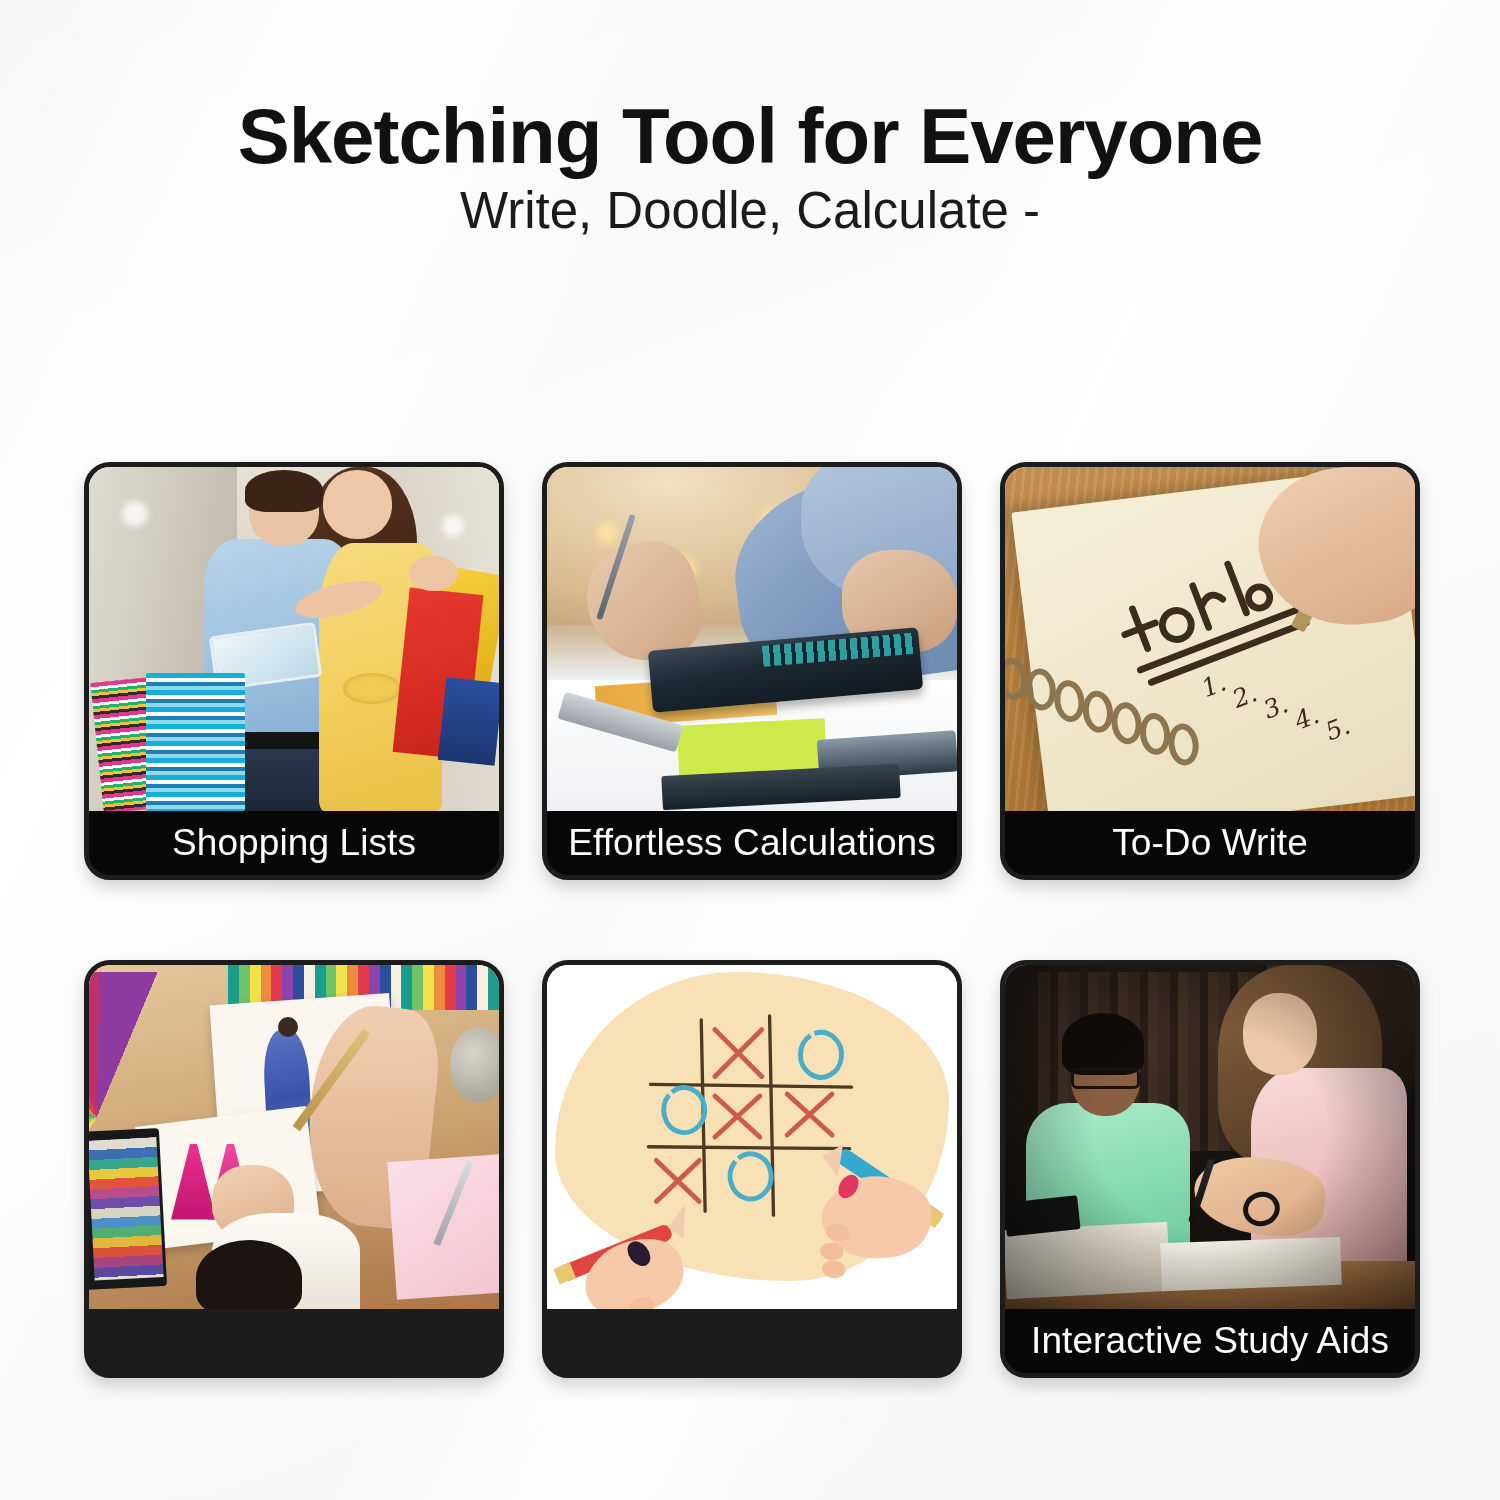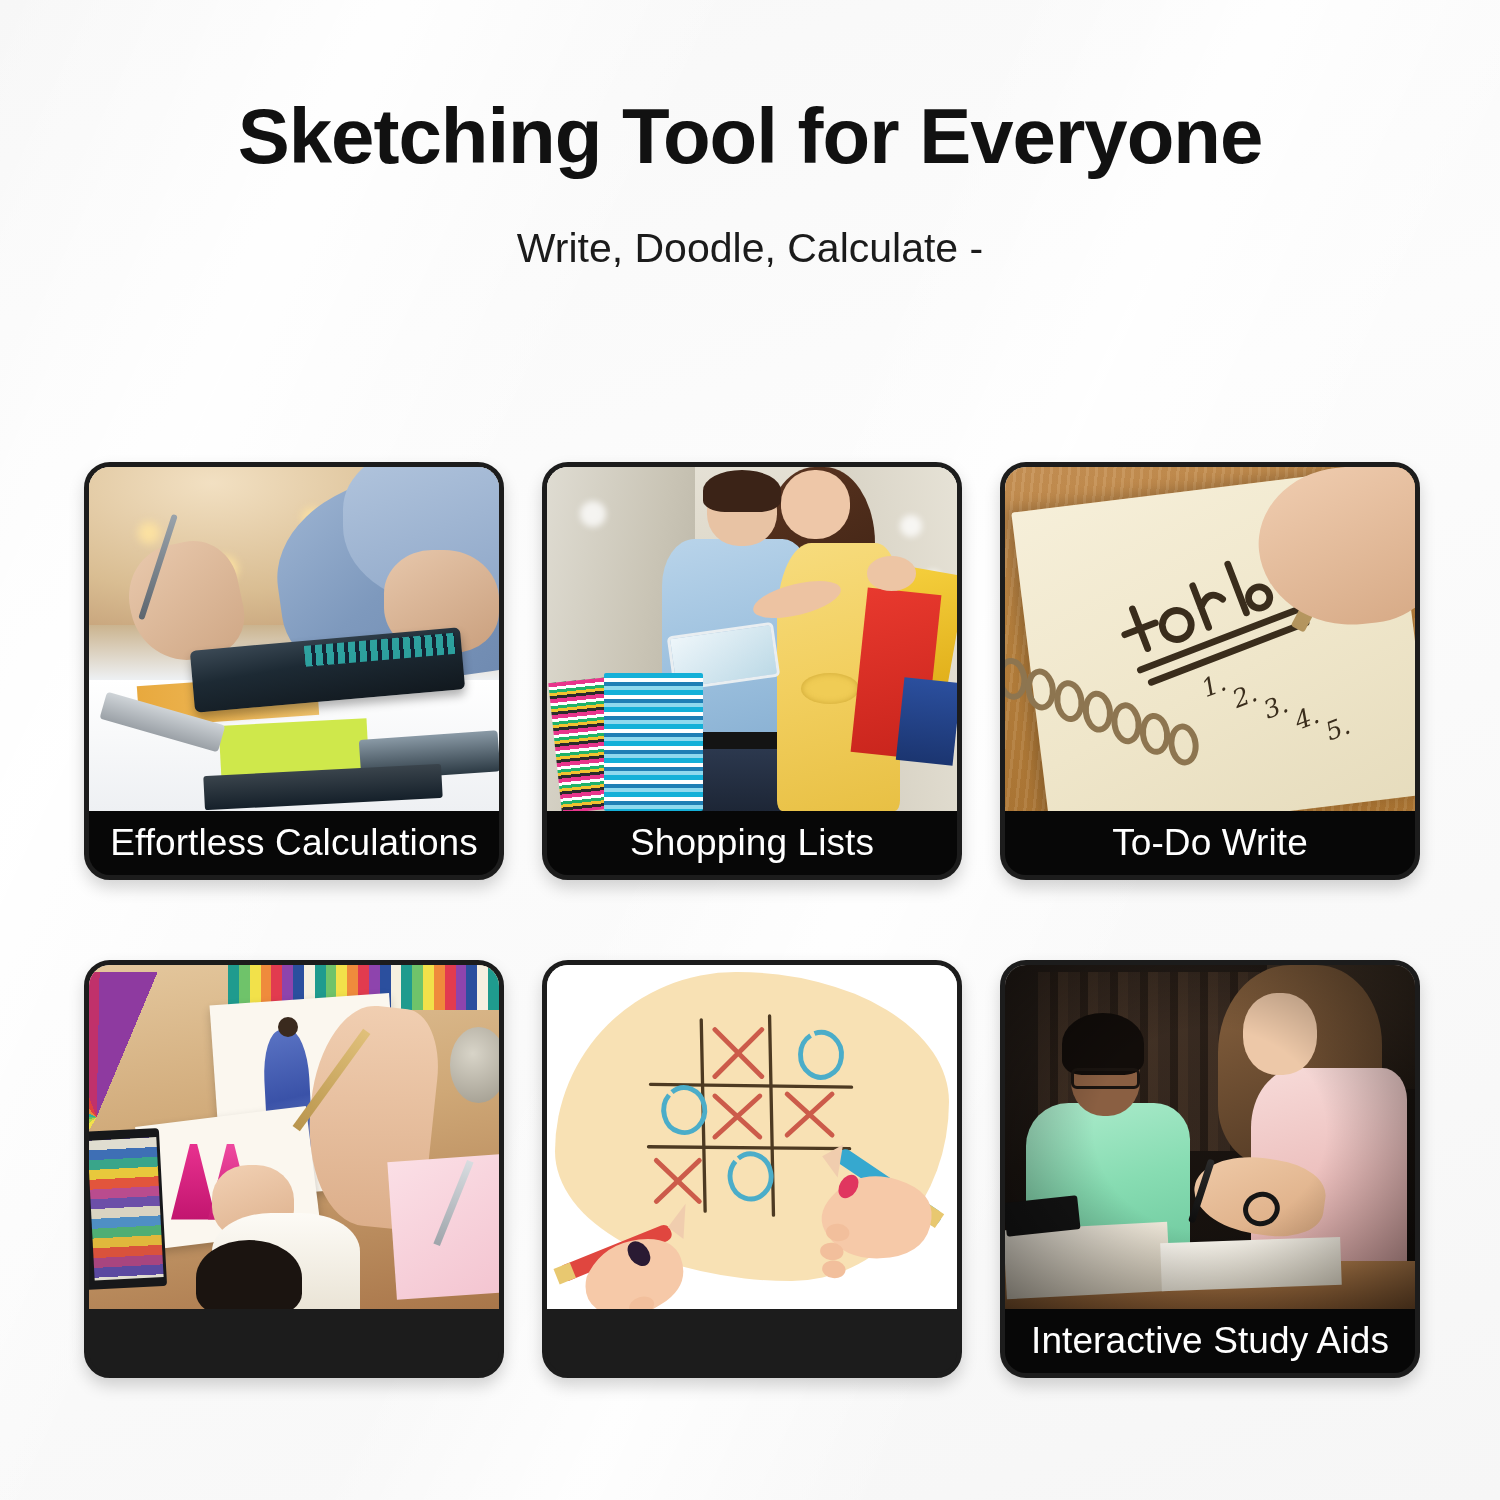--- a/index.html
+++ b/index.html
@@ -25,21 +25,21 @@
 
   .page { position:relative; z-index:1; width:1500px; height:1500px; }
 
   
   .heading { padding-top:96px; text-align:center; }
   .title {
     font-size:78px; font-weight:700; color:#111;
     letter-spacing:-1px; line-height:1.05;
   }
   .subtitle {
-    margin-top:44px; font-size:41px; color:#1b1b1b;
+    font-size:51px; color:#1b1b1b;
     font-weight:400; line-height:1.28;
   }
 
   
   .grid {
     position:absolute; left:84px; top:462px;
     width:1336px;
     display:grid;
     grid-template-columns:repeat(3, 420px);
     grid-template-rows:418px 418px;
@@ -288,48 +288,20 @@
     <div class="title">Sketching Tool for Everyone</div>
     <div class="subtitle">
       <div>Write, Doodle, Calculate -</div>
     </div>
   </div>
 
   <div class="grid">
 
     <div class="card">
       <div class="card-media">
-        <div class="scene c1">
-          <div class="sl c1-ceil"></div>
-          <div class="sl c1-bokeh" style="left:12%;top:16%;width:22px;height:22px;"></div>
-          <div class="sl c1-bokeh" style="left:30%;top:26%;width:26px;height:26px;"></div>
-          <div class="sl c1-bokeh" style="left:52%;top:12%;width:20px;height:20px;"></div>
-          <div class="sl c1-bokeh" style="left:70%;top:28%;width:24px;height:24px;"></div>
-          <div class="sl c1-bokeh" style="left:88%;top:20%;width:22px;height:22px;"></div>
-          <div class="sl c1-sleeve"></div>
-          <div class="sl c1-sleeve2"></div>
-          <div class="sl c1-hand-l"></div>
-          <div class="sl c1-hand-r"></div>
-          <div class="sl c1-pen"></div>
-          <div class="sl c1-paper"></div>
-          <div class="sl c1-folder"></div>
-          <div class="sl c1-sticky"></div>
-          <div class="sl c1-calc">
-              <div class="c1-keys"></div>
-            </div>
-          <div class="sl c1-clip"></div>
-          <div class="sl c1-dev"></div>
-          <div class="sl c1-clip2"></div>
-        </div>
-      </div>
-      <div class="card-label">Effortless Calculations</div>
-    </div>
-
-    <div class="card">
-      <div class="card-media">
         <div class="scene c2">
           <div class="sl c2-glass"></div>
           <div class="sl c2-glass2"></div>
           <div class="sl c2-lite" style="left:8%;top:10%;width:26px;height:26px;"></div>
           <div class="sl c2-lite" style="left:86%;top:14%;width:22px;height:22px;"></div>
           <div class="sl c2-lite" style="left:92%;top:30%;width:18px;height:18px;"></div>
           <div class="sl c2-w-hair"></div>
           <div class="sl c2-m-body"></div>
           <div class="sl c2-m-jeans"></div>
           <div class="sl c2-belt"></div>
@@ -342,20 +314,48 @@
           <div class="sl c2-tablet"></div>
           <div class="sl c2-bag-yellow"></div>
           <div class="sl c2-bag-red"></div>
           <div class="sl c2-bag-blue"></div>
           <div class="sl c2-hold"></div>
           <div class="sl c2-bag-pink"></div>
           <div class="sl c2-bag-stripe"></div>
         </div>
       </div>
       <div class="card-label">Shopping Lists</div>
+    </div>
+
+    <div class="card">
+      <div class="card-media">
+        <div class="scene c1">
+          <div class="sl c1-ceil"></div>
+          <div class="sl c1-bokeh" style="left:12%;top:16%;width:22px;height:22px;"></div>
+          <div class="sl c1-bokeh" style="left:30%;top:26%;width:26px;height:26px;"></div>
+          <div class="sl c1-bokeh" style="left:52%;top:12%;width:20px;height:20px;"></div>
+          <div class="sl c1-bokeh" style="left:70%;top:28%;width:24px;height:24px;"></div>
+          <div class="sl c1-bokeh" style="left:88%;top:20%;width:22px;height:22px;"></div>
+          <div class="sl c1-sleeve"></div>
+          <div class="sl c1-sleeve2"></div>
+          <div class="sl c1-hand-l"></div>
+          <div class="sl c1-hand-r"></div>
+          <div class="sl c1-pen"></div>
+          <div class="sl c1-paper"></div>
+          <div class="sl c1-folder"></div>
+          <div class="sl c1-sticky"></div>
+          <div class="sl c1-calc">
+              <div class="c1-keys"></div>
+            </div>
+          <div class="sl c1-clip"></div>
+          <div class="sl c1-dev"></div>
+          <div class="sl c1-clip2"></div>
+        </div>
+      </div>
+      <div class="card-label">Effortless Calculations</div>
     </div>
 
     <div class="card">
       <div class="card-media">
         <div class="scene c3">
           <div class="sl c3-grain"></div>
           <div class="sl c3-page">
             <svg width="100%" height="100%" viewBox="0 0 400 340" style="position:absolute;inset:0;">
               <g transform="rotate(-14 150 110)" fill="none" stroke="#3a2d1c" stroke-width="7" stroke-linecap="round">
                 <path d="M96 126 h34 M113 104 v44"></path>

